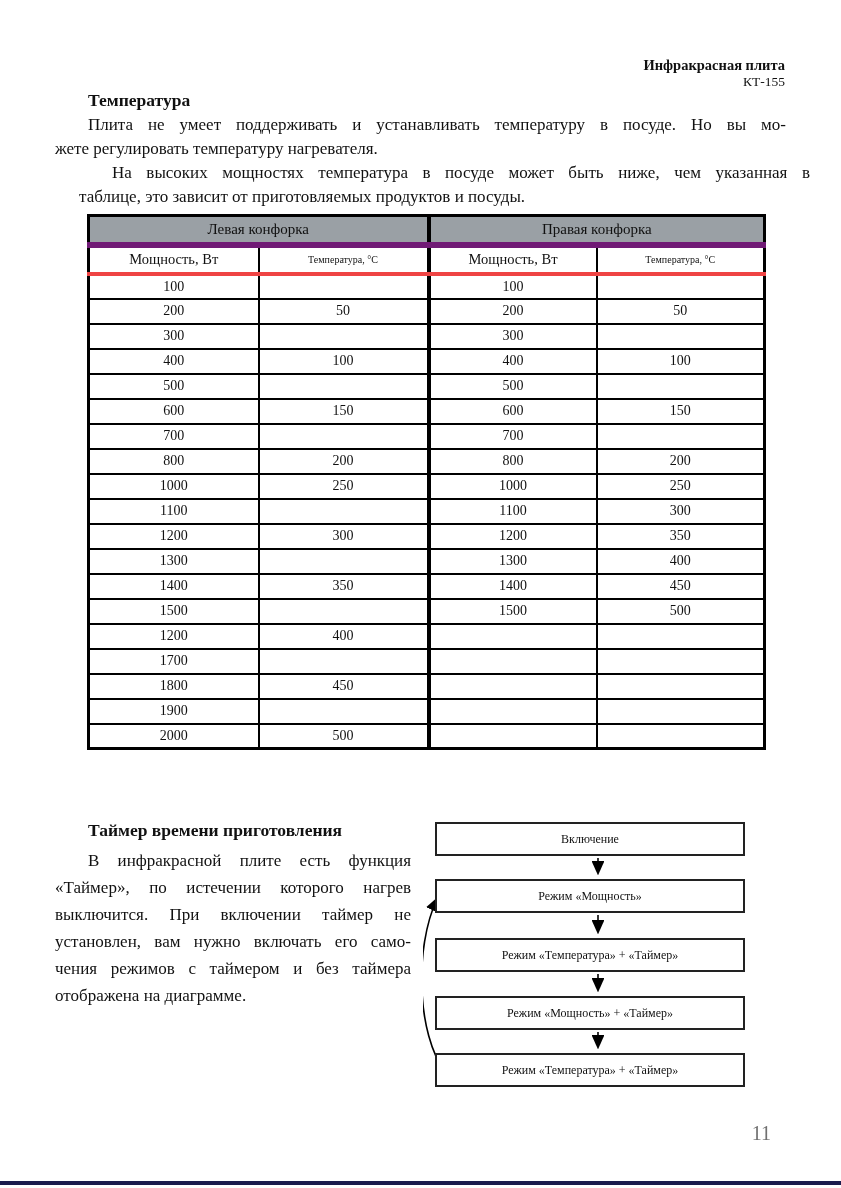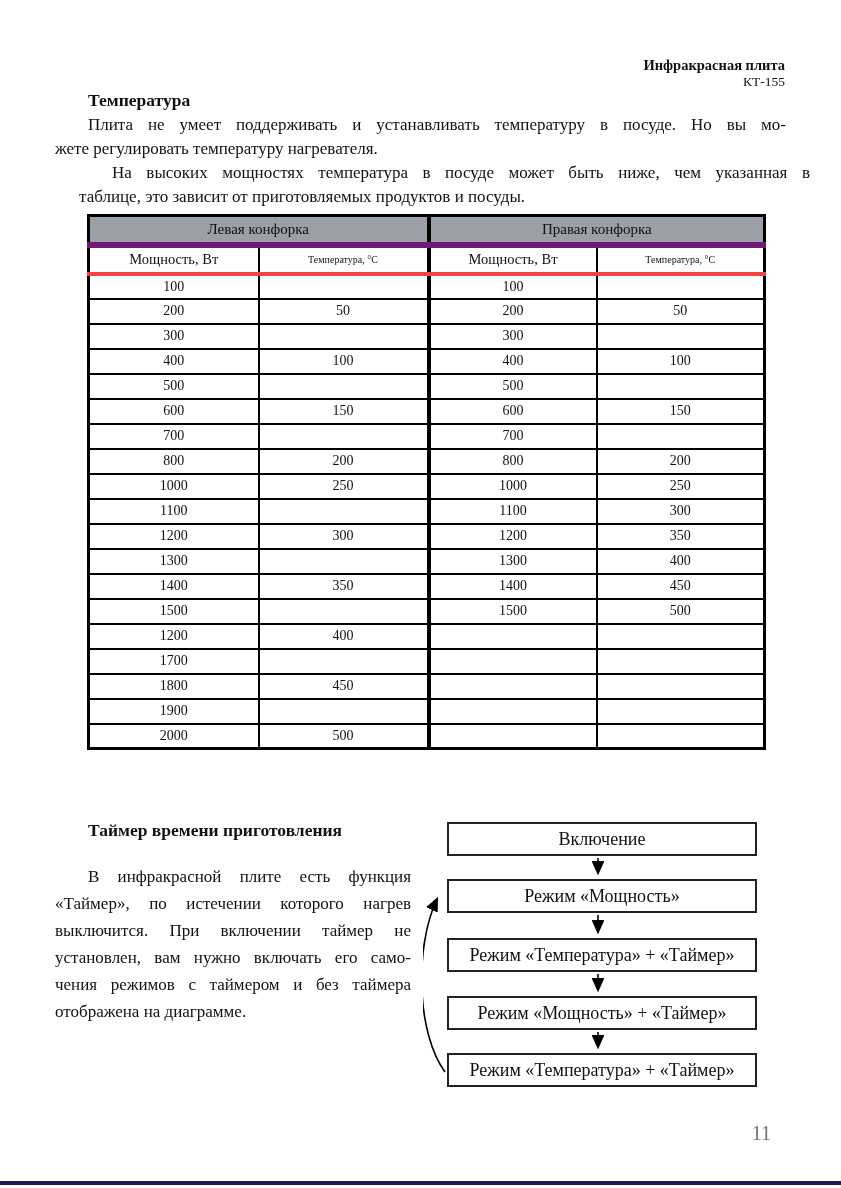--- a/index.html
+++ b/index.html
@@ -50,31 +50,31 @@
   .power-table .col-row th{height:29px;border-bottom:4px solid #ef4444;}
   .power-table .col-row th.pw{font-size:14.5px;}
   .power-table .col-row th.tp{font-size:10px;}
   .power-table tbody td{height:25px;font-size:14px;}
   .power-table .group-row th:first-child,
   .power-table .col-row th:nth-child(2),
   .power-table tbody td:nth-child(2){border-right:4px solid #000;}
 
   
   .timer-block{position:absolute;left:55px;top:820px;width:356px;}
-  .timer-block .sec-title{margin-left:33px;margin-bottom:22px;}
+  .timer-block .sec-title{margin-left:33px;margin-bottom:6px;}
   .timer-para{position:static;font-size:17px;line-height:27px;}
 
   
   .flowchart{position:absolute;left:423px;top:820px;width:350px;height:276px;}
   .flowchart svg{position:absolute;left:0;top:0;width:350px;height:276px;}
   .fbox{
-    position:absolute;left:24px;width:310px;height:34px;
+    position:absolute;left:12px;width:310px;height:34px;
     border:2px solid #222;background:#fff;
     display:flex;align-items:center;justify-content:center;
-    font-size:18px;white-space:nowrap;
+    font-size:12px;white-space:nowrap;
   }
   .fbox0{top:2px;}
   .fbox1{top:59px;}
   .fbox2{top:118px;}
   .fbox3{top:176px;}
   .fbox4{top:233px;}
 
   
   .page-number{position:absolute;top:1122px;right:70px;font-size:20px;color:var(--pagenum);text-align:center;}
   .footer-bar{position:absolute;left:0;top:1181px;width:841px;height:4px;background:var(--bar);}

